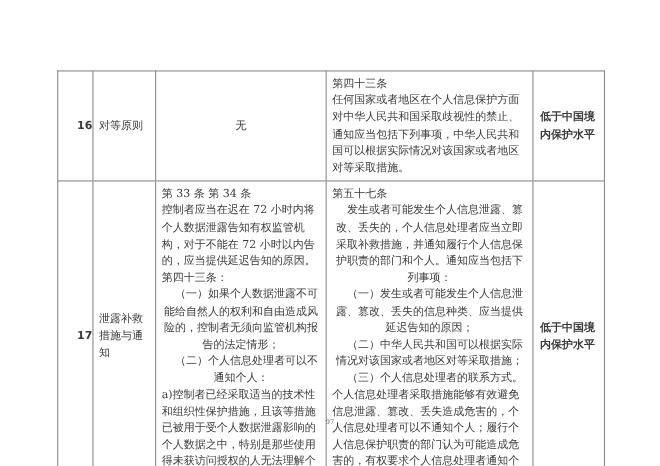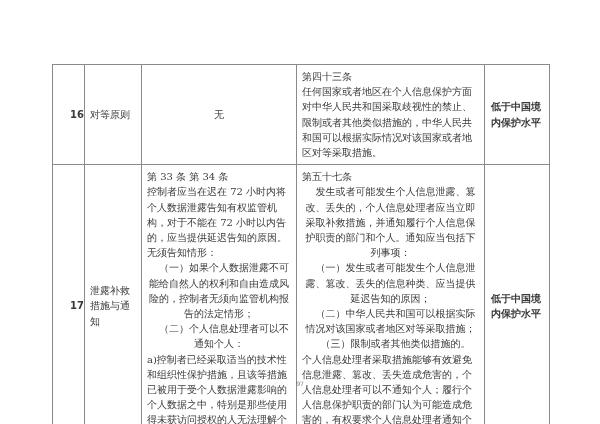--- a/index.html
+++ b/index.html
@@ -31,41 +31,41 @@
       <col class="c4">
       <col class="c5">
     </colgroup>
   <tbody>
       <tr style="height:79px;">
     <td class="num">16</td>
     <td class="name">对等原则</td>
     <td class="center">无</td>
     <td class="txt">
       <div>第四十三条</div>
-      <div>任何国家或者地区在个人信息保护方面对中华人民共和国采取歧视性的禁止、限制或者其他类似措施的，中华人民共和国可以根据实际情况对该国家或者地区对等采取措施。</div>
+      <div>任何国家或者地区在个人信息保护方面对中华人民共和国采取歧视性的禁止、通知应当包括下列事项，中华人民共和国可以根据实际情况对该国家或者地区对等采取措施。</div>
     </td>
     <td class="level">低于中国境内保护水平</td>
   </tr>
   <tr style="height:205px;">
     <td class="num">17</td>
     <td class="name">泄露补救措施与通知</td>
     <td class="txt">
       <div>第 33 条  第 34 条</div>
       <div>控制者应当在迟在 72 小时内将个人数据泄露告知有权监管机构，对于不能在 72 小时以内告的，应当提供延迟告知的原因。</div>
-      <div>无须告知情形：</div>
+      <div>第四十三条：</div>
       <div class="ind">（一）如果个人数据泄露不可能给自然人的权利和自由造成风险的，控制者无须向监管机构报告的法定情形；</div>
       <div class="ind">（二）个人信息处理者可以不通知个人：</div>
       <div>a)控制者已经采取适当的技术性和组织性保护措施，且该等措施已被用于受个人数据泄露影响的个人数据之中，特别是那些使用得未获访问授权的人无法理解个人数据  的措施如加密技术；</div>
     </td>
     <td class="txt">
       <div>第五十七条</div>
       <div class="ind">发生或者可能发生个人信息泄露、篡改、丢失的，个人信息处理者应当立即采取补救措施，并通知履行个人信息保护职责的部门和个人。通知应当包括下列事项：</div>
       <div class="ind">（一）发生或者可能发生个人信息泄露、篡改、丢失的信息种类、应当提供延迟告知的原因；</div>
       <div class="ind">（二）中华人民共和国可以根据实际情况对该国家或者地区对等采取措施；</div>
-      <div class="ind">（三）限制或者其他类似措施的。</div>
+      <div class="ind">（三）个人信息处理者的联系方式。</div>
       <div>个人信息处理者采取措施能够有效避免信息泄露、篡改、丢失造成危害的，个人信息处理者可以不通知个人；履行个人信息保护职责的部门认为可能造成危害的，有权要求个人信息处理者通知个人。</div>
     </td>
     <td class="level">低于中国境内保护水平</td>
   </tr>
 </tbody>
   </table>
 
 <div class="pageno">97</div>
 
 </body></html>

